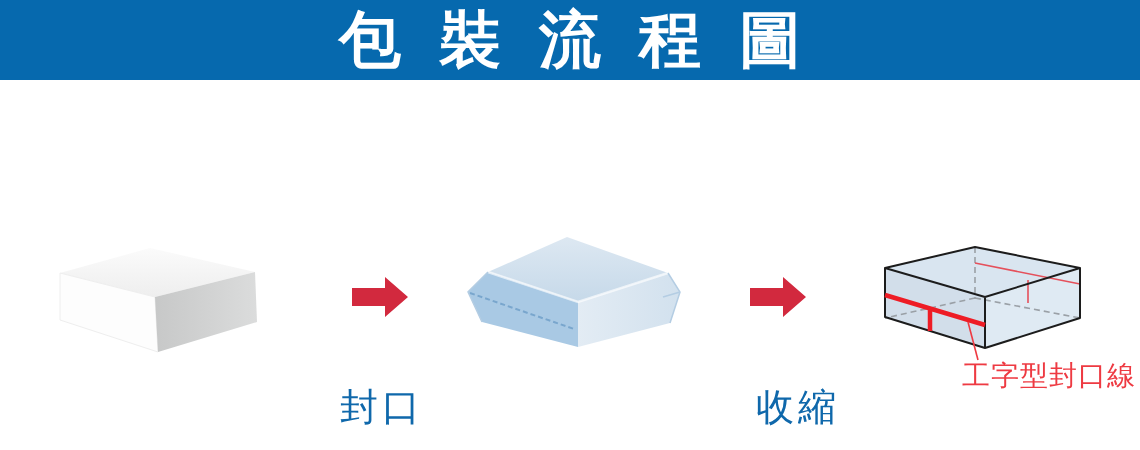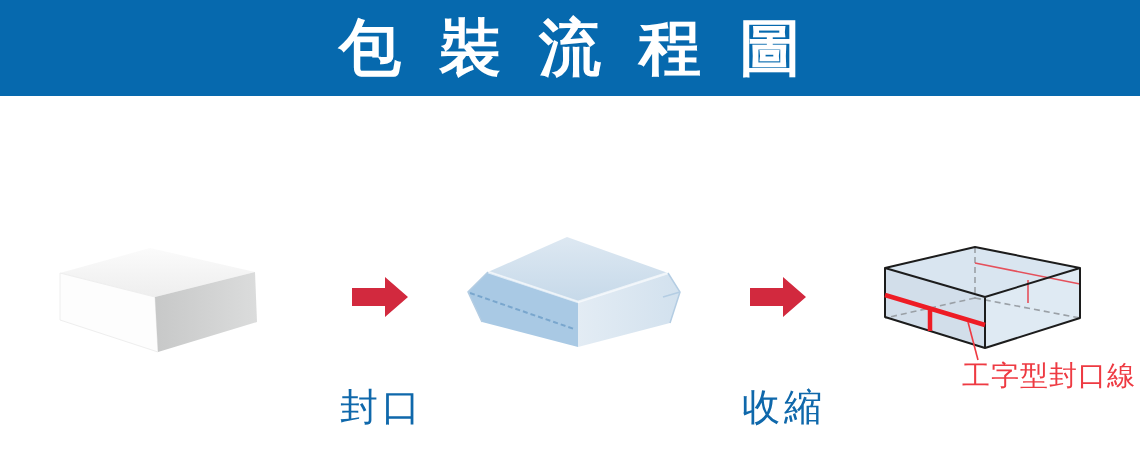--- a/index.html
+++ b/index.html
@@ -7,21 +7,21 @@
     position: relative;
     width: 1140px;
     height: 450px;
     background: #ffffff;
     overflow: hidden;
     font-family: "Liberation Sans", sans-serif;
   }
   .banner {
     position: absolute;
     top: 0; left: 0; right: 0;
-    height: 96px;
+    height: 80px;
     background: var(--header-blue, #0669ae);
     display: flex;
     align-items: center;
     justify-content: center;
   }
   .banner-title {
     margin: 0;
     color: #ffffff;
     font-size: 62px;
     font-weight: bold;
@@ -40,21 +40,21 @@
     position: absolute;
     color: var(--label-blue, #0f68ab);
     font-size: 38px;
     line-height: 1;
     text-align: center;
     letter-spacing: 4px;
     white-space: nowrap;
     margin-top: 42px;
   }
   #label-seal   { left: 330px; top: 346px; width: 104px; }
-  #label-shrink { left: 728px; top: 346px; width: 112px; }
+  #label-shrink { left: 728px; top: 346px; width: 112px; text-align: right; }
   .callout-label {
     position: absolute;
     left: 962px; top: 361px;
     color: var(--callout-red, #ee3a42);
     font-size: 28px;
     line-height: 1.1;
     letter-spacing: 1px;
     white-space: nowrap;
   }
   .arrow-shape { fill: var(--arrow-red, #d2293e); }

